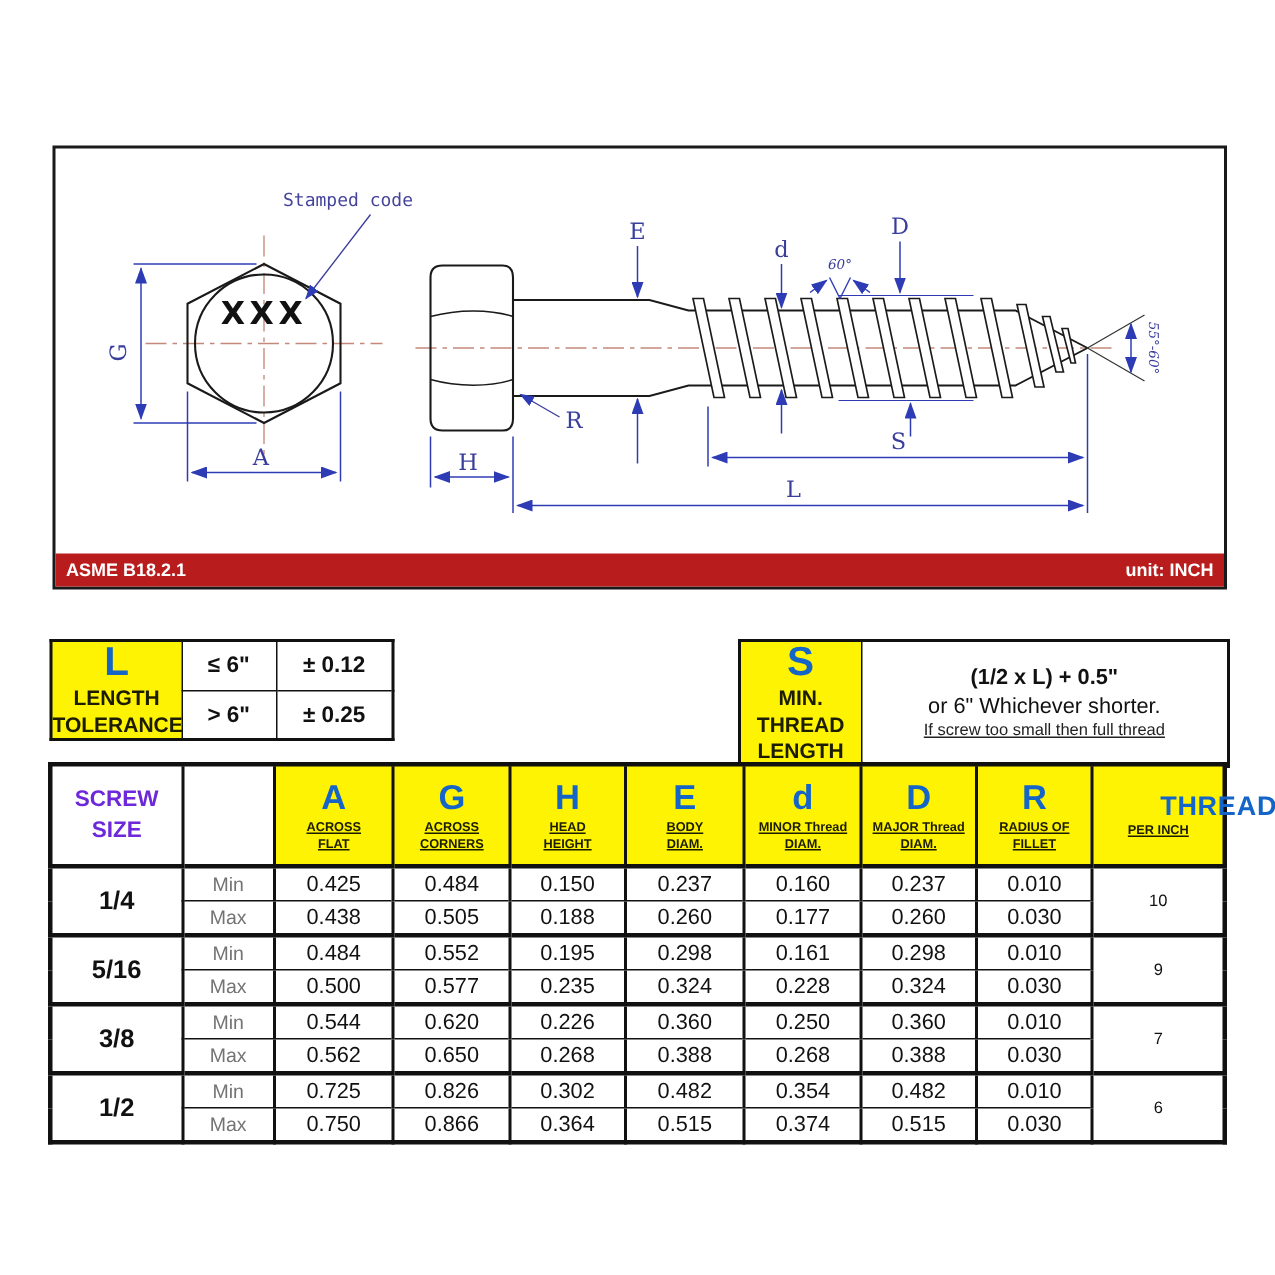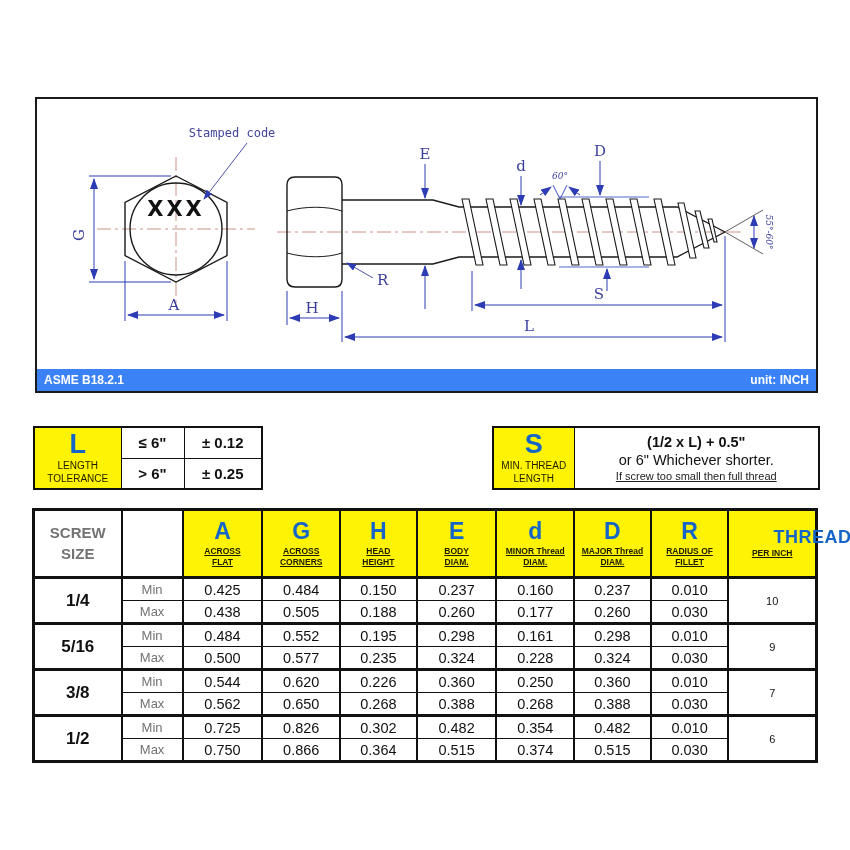--- a/index.html
+++ b/index.html
@@ -1,42 +1,42 @@
 <!DOCTYPE html>
 <html><head>
 <meta charset="utf-8">
 <style>
   html,body{margin:0;padding:0;background:#ffffff;}
   #stage{position:relative;width:850px;height:850px;background:#fff;font-family:"Liberation Sans",sans-serif;overflow:hidden;}
 
   
   #panel{position:absolute;left:35px;top:97px;width:783px;height:296px;border:2px solid #1a1a1a;box-sizing:border-box;background:#fff;}
   #panel svg{display:block;}
-  #specbar{position:absolute;left:0;bottom:0;width:100%;height:22px;background:#3b82f6;color:#fff;
+  #specbar{position:absolute;left:0;bottom:0;width:100%;height:22px;background:#b91c1c;color:#fff;
     display:flex;justify-content:space-between;align-items:center;padding:0 7px;box-sizing:border-box;
     font-size:12px;font-weight:bold;}
 
   
   .mini{position:absolute;border-collapse:collapse;table-layout:fixed;background:#fff;}
   .mini td{border:1.5px solid #111;text-align:center;vertical-align:middle;padding:0;box-sizing:border-box;}
   .mini .ycell{background:#fdf303;}
   .sym{color:#1565c8;font-size:27px;font-weight:bold;line-height:1;}
-  .ycap{font-size:10px;font-weight:normal;color:#1c1c00;line-height:1.25;margin-top:2px;text-align:center;}
+  .ycap{font-size:14px;font-weight:bold;color:#1c1c00;line-height:1.25;margin-top:2px;text-align:center;}
   #ltable{left:33px;top:426px;width:228px;height:64px;border:2.5px solid #111;}
   #ltable td{font-size:15px;font-weight:bold;color:#111;}
   #stable{left:492px;top:426px;width:326px;height:64px;border:2.5px solid #111;}
   #stable .formula{font-size:14.5px;font-weight:bold;color:#111;line-height:1.25;}
   #stable .alt{font-size:14.5px;color:#111;line-height:1.25;}
   #stable .note{font-size:11px;color:#222;line-height:1.3;text-decoration:underline;}
 
   
   #spec{position:absolute;left:32px;top:508px;width:786px;height:252px;border-collapse:collapse;table-layout:fixed;}
   #spec td{border:2px solid #111;text-align:center;vertical-align:middle;padding:0;box-sizing:border-box;background:#fff;}
   #spec td.ycol{background:#fdf303;}
-  #spec .corner{color:#737373;font-weight:bold;font-size:15px;line-height:1.35;}
+  #spec .corner{color:#6d28d9;font-weight:bold;font-size:15px;line-height:1.35;}
   #spec .letter{color:#1565c8;font-weight:bold;font-size:23px;line-height:1.05;}
   #spec .letter.sm{font-size:18px;letter-spacing:.5px;padding-left:44px;}
   #spec .sub{color:#1c1c00;font-weight:bold;font-size:8.5px;line-height:1.3;margin-top:2px;text-decoration:underline;}
   #spec .size{font-weight:bold;font-size:17px;color:#111;}
   #spec .mm{font-size:13px;color:#737373;}
   #spec .val{font-size:14.5px;color:#111;}
   #spec .tpi{font-size:11px;color:#111;}
   #spec tr.minrow td{border-bottom-width:1px;}
   #spec tr.maxrow td{border-top-width:1px;}
   #spec tr.gstart td{border-top-width:3px;}

